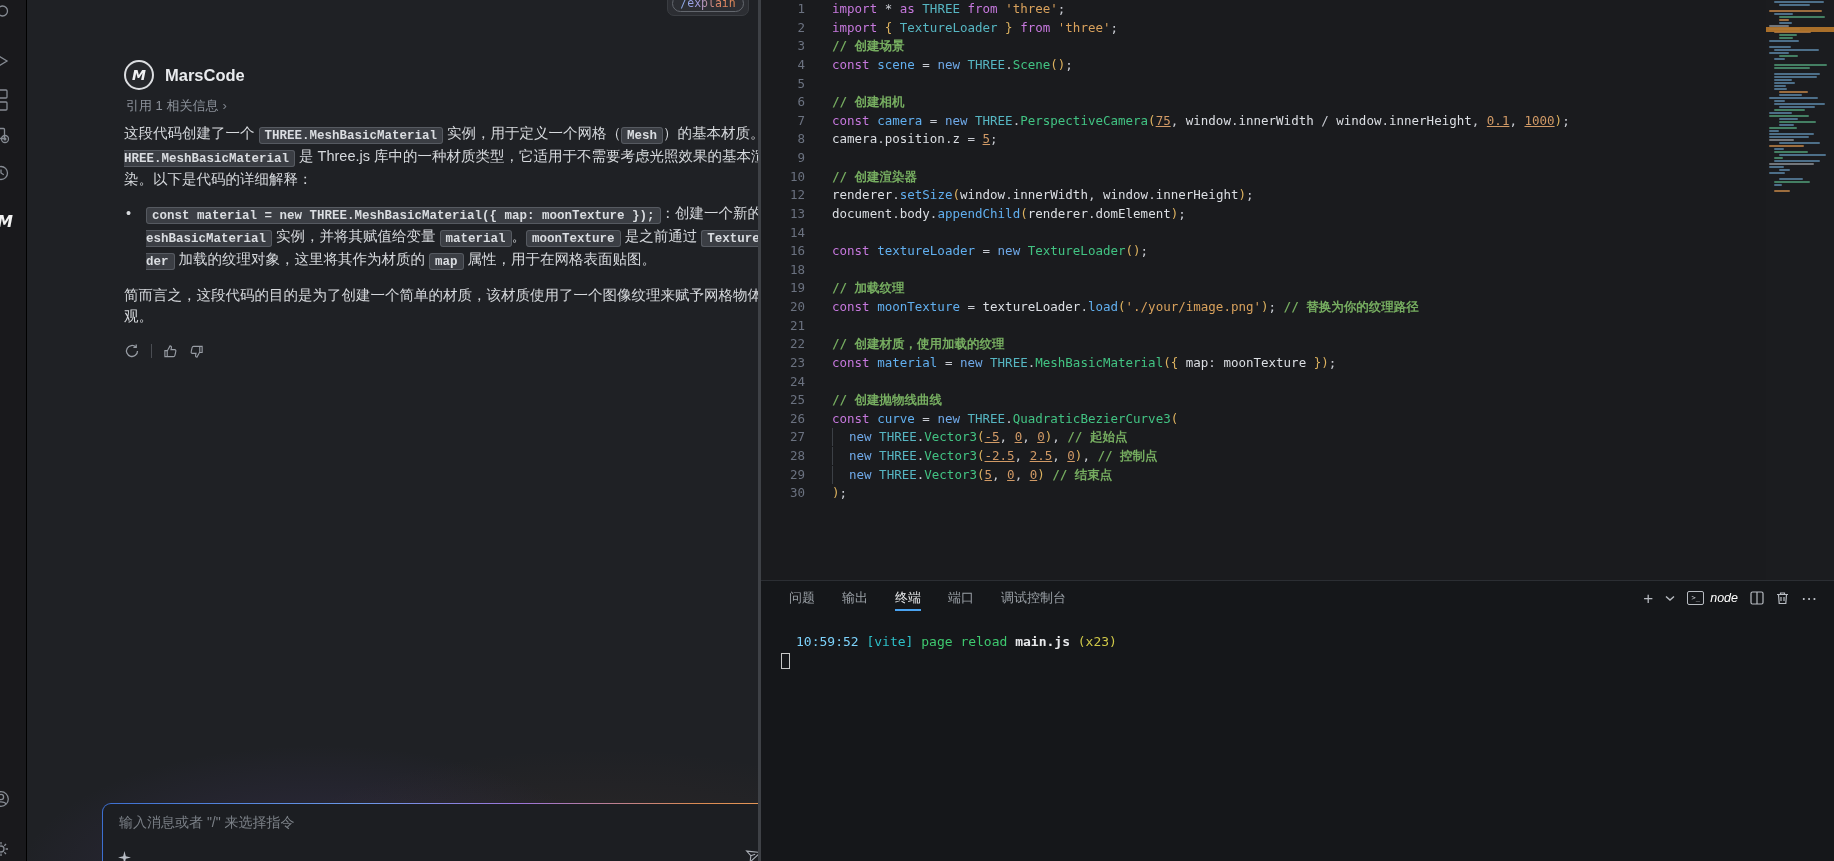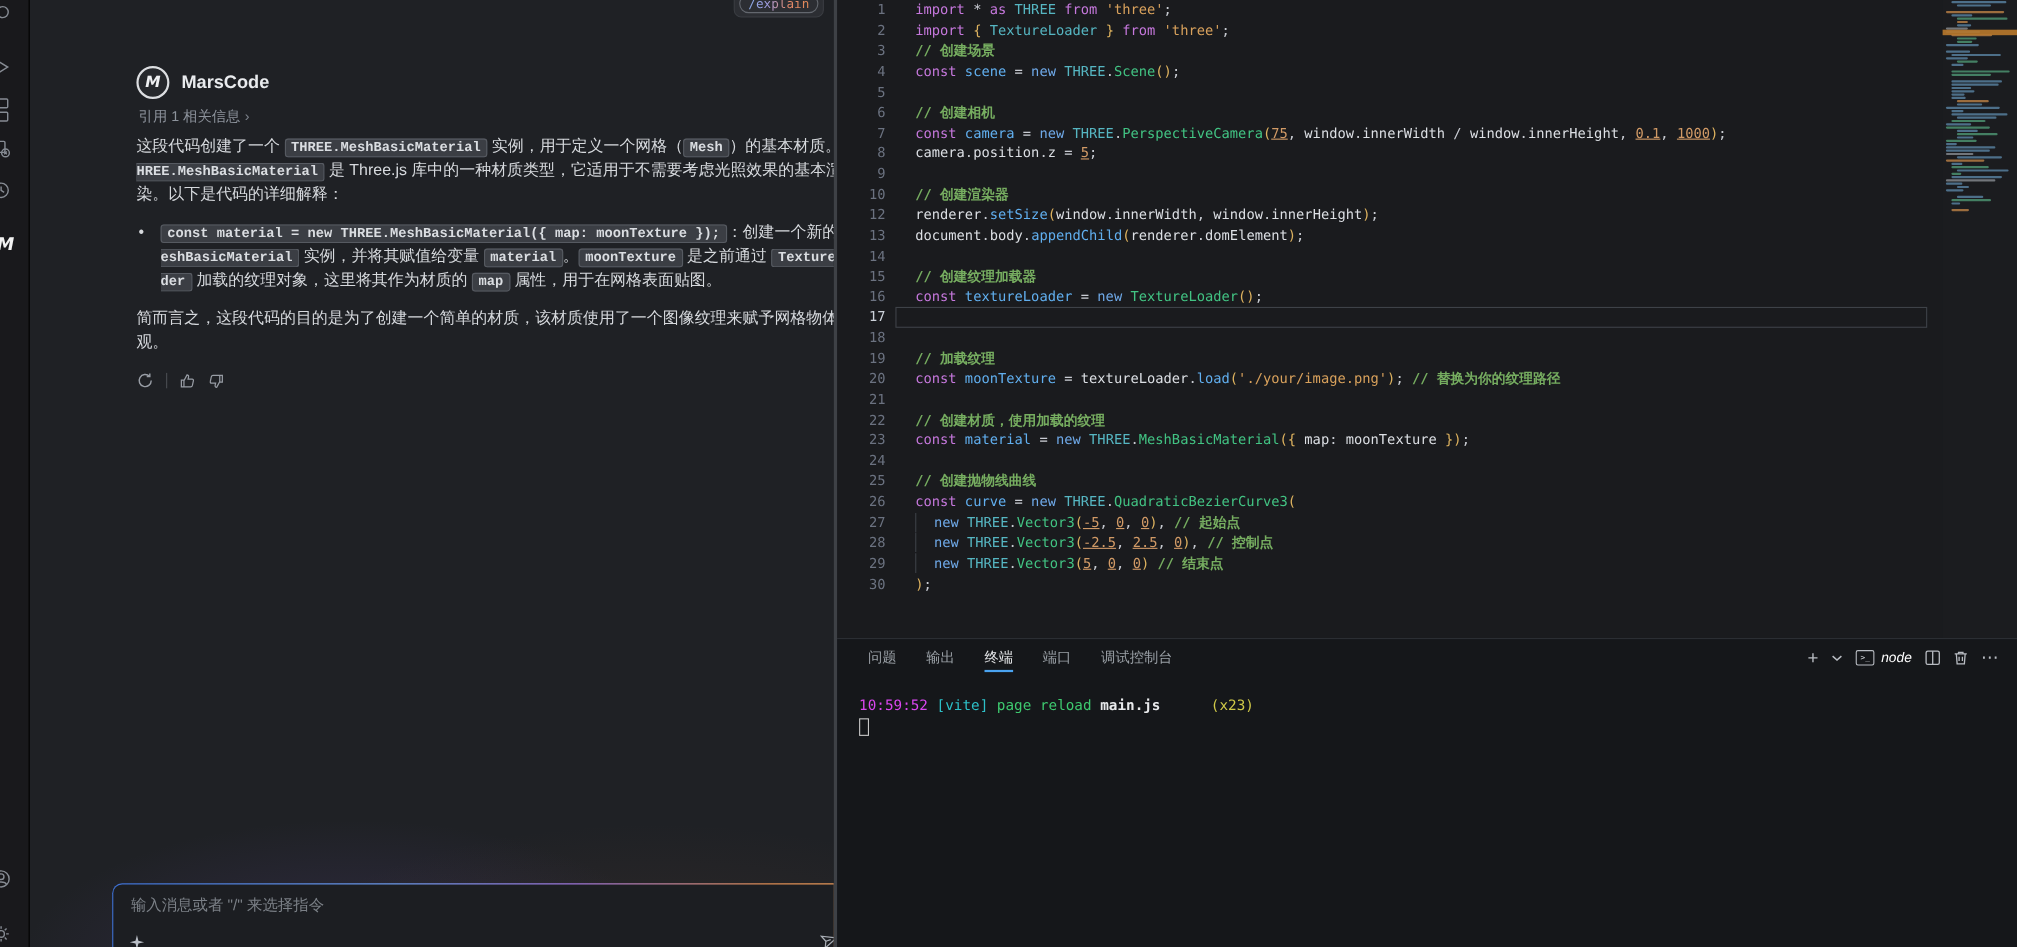--- a/index.html
+++ b/index.html
@@ -70,22 +70,22 @@
   .ptab.active { color:#e6e8ea; }
   .ptab.active::after { content:""; position:absolute; left:0; right:0; bottom:2px; height:2px; background:#4aa3f0; }
   .pacts { position:absolute; right:16px; top:0; height:34px; display:flex; align-items:center; gap:12px; color:#b8bcc2; }
   .pacts .plus { font-size:17px; line-height:17px; cursor:pointer; }
   .pacts .chevd svg, .pacts svg { display:block; cursor:pointer; }
   .nodegrp { display:flex; align-items:center; gap:6px; cursor:pointer; }
   .nodebadge { width:17px; height:14px; border:1px solid #b8bcc2; border-radius:2px; font-size:7px; line-height:12px; text-align:center; font-family:"DejaVu Sans Mono",monospace; color:#cfd3d8; }
   .nodelbl { font-size:12.5px; color:#ffffff;font-style:italic; }
   .more { font-size:16px; letter-spacing:1px; cursor:pointer; }
   .term { position:absolute; left:20px; top:52px; font-family:"DejaVu Sans Mono",monospace; font-size:13px; line-height:17px; }
-  .ts-fg { color:#d946ef; } .ts-fgb { color:#e8eaec; font-weight:bold; }
-  .ts-cyan { color:#2dc0c8; } .ts-green { color:#3ec96f; } .ts-yellow { color:#d0c948;margin-left:38px; }
+  .ts-fg { color:#7dd3fc;margin-left:15px; } .ts-fgb { color:#e8eaec; font-weight:bold; }
+  .ts-cyan { color:#2dc0c8; } .ts-green { color:#3ec96f; } .ts-yellow { color:#d0c948; }
   .tcursor { position:absolute; left:20px; top:72px; width:9px; height:16px; border:1px solid #c8c8c8; }
 </style>
 </head>
 <body>
 
 <div class="app">
 
   <aside class="abar">
     <div class="aicon" style="top:4px">
         <svg width="18" height="18" viewBox="0 0 18 18" fill="none" stroke="#868b93" stroke-width="1.3">
@@ -198,23 +198,21 @@
           <div class="crow"><div class="gut">4</div><div class="ctext"><span class="t-k">const </span><span class="t-v">scene</span><span class="t-p"> = </span><span class="t-nw">new </span><span class="t-n">THREE</span><span class="t-p">.</span><span class="t-cl">Scene</span><span class="t-b">()</span><span class="t-p">;</span></div></div>
           <div class="crow"><div class="gut">5</div><div class="ctext"></div></div>
           <div class="crow"><div class="gut">6</div><div class="ctext"><span class="t-c">// 创建相机</span></div></div>
           <div class="crow"><div class="gut">7</div><div class="ctext"><span class="t-k">const </span><span class="t-v">camera</span><span class="t-p"> = </span><span class="t-nw">new </span><span class="t-n">THREE</span><span class="t-p">.</span><span class="t-cl">PerspectiveCamera</span><span class="t-b">(</span><span class="t-nm">75</span><span class="t-p">, </span><span class="t-i">window</span><span class="t-p">.</span><span class="t-i">innerWidth</span><span class="t-p"> / </span><span class="t-i">window</span><span class="t-p">.</span><span class="t-i">innerHeight</span><span class="t-p">, </span><span class="t-nm">0.1</span><span class="t-p">, </span><span class="t-nm">1000</span><span class="t-b">)</span><span class="t-p">;</span></div></div>
           <div class="crow"><div class="gut">8</div><div class="ctext"><span class="t-i">camera</span><span class="t-p">.</span><span class="t-i">position</span><span class="t-p">.</span><span class="t-i">z</span><span class="t-p"> = </span><span class="t-nm">5</span><span class="t-p">;</span></div></div>
           <div class="crow"><div class="gut">9</div><div class="ctext"></div></div>
           <div class="crow"><div class="gut">10</div><div class="ctext"><span class="t-c">// 创建渲染器</span></div></div>
           <div class="crow"><div class="gut">12</div><div class="ctext"><span class="t-i">renderer</span><span class="t-p">.</span><span class="t-m">setSize</span><span class="t-b">(</span><span class="t-i">window</span><span class="t-p">.</span><span class="t-i">innerWidth</span><span class="t-p">, </span><span class="t-i">window</span><span class="t-p">.</span><span class="t-i">innerHeight</span><span class="t-b">)</span><span class="t-p">;</span></div></div>
           <div class="crow"><div class="gut">13</div><div class="ctext"><span class="t-i">document</span><span class="t-p">.</span><span class="t-i">body</span><span class="t-p">.</span><span class="t-m">appendChild</span><span class="t-b">(</span><span class="t-i">renderer</span><span class="t-p">.</span><span class="t-i">domElement</span><span class="t-b">)</span><span class="t-p">;</span></div></div>
           <div class="crow"><div class="gut">14</div><div class="ctext"></div></div>
-          <div class="crow"><div class="gut">15</div><div class="ctext"><span class="t-c">// 创建纹理加载器</span></div></div>
           <div class="crow"><div class="gut">16</div><div class="ctext"><span class="t-k">const </span><span class="t-v">textureLoader</span><span class="t-p"> = </span><span class="t-nw">new </span><span class="t-cl">TextureLoader</span><span class="t-b">()</span><span class="t-p">;</span></div></div>
-          <div class="crow cur"><div class="gut">17</div><div class="ctext"></div></div>
           <div class="crow"><div class="gut">18</div><div class="ctext"></div></div>
           <div class="crow"><div class="gut">19</div><div class="ctext"><span class="t-c">// 加载纹理</span></div></div>
           <div class="crow"><div class="gut">20</div><div class="ctext"><span class="t-k">const </span><span class="t-v">moonTexture</span><span class="t-p"> = </span><span class="t-i">textureLoader</span><span class="t-p">.</span><span class="t-m">load</span><span class="t-b">(</span><span class="t-s">'./your/image.png'</span><span class="t-b">)</span><span class="t-p">; </span><span class="t-c">// 替换为你的纹理路径</span></div></div>
           <div class="crow"><div class="gut">21</div><div class="ctext"></div></div>
           <div class="crow"><div class="gut">22</div><div class="ctext"><span class="t-c">// 创建材质，使用加载的纹理</span></div></div>
           <div class="crow"><div class="gut">23</div><div class="ctext"><span class="t-k">const </span><span class="t-v">material</span><span class="t-p"> = </span><span class="t-nw">new </span><span class="t-n">THREE</span><span class="t-p">.</span><span class="t-cl">MeshBasicMaterial</span><span class="t-b">({ </span><span class="t-i">map</span><span class="t-p">: </span><span class="t-i">moonTexture</span><span class="t-b"> })</span><span class="t-p">;</span></div></div>
           <div class="crow"><div class="gut">24</div><div class="ctext"></div></div>
           <div class="crow"><div class="gut">25</div><div class="ctext"><span class="t-c">// 创建抛物线曲线</span></div></div>
           <div class="crow"><div class="gut">26</div><div class="ctext"><span class="t-k">const </span><span class="t-v">curve</span><span class="t-p"> = </span><span class="t-nw">new </span><span class="t-n">THREE</span><span class="t-p">.</span><span class="t-cl">QuadraticBezierCurve3</span><span class="t-b">(</span></div></div>
           <div class="crow"><div class="gut">27</div><div class="ctext"><span class="t-g"></span><span class="t-nw">new </span><span class="t-n">THREE</span><span class="t-p">.</span><span class="t-cl">Vector3</span><span class="t-b">(</span><span class="t-nm">-5</span><span class="t-p">, </span><span class="t-nm">0</span><span class="t-p">, </span><span class="t-nm">0</span><span class="t-b">)</span><span class="t-p">, </span><span class="t-c">// 起始点</span></div></div>

